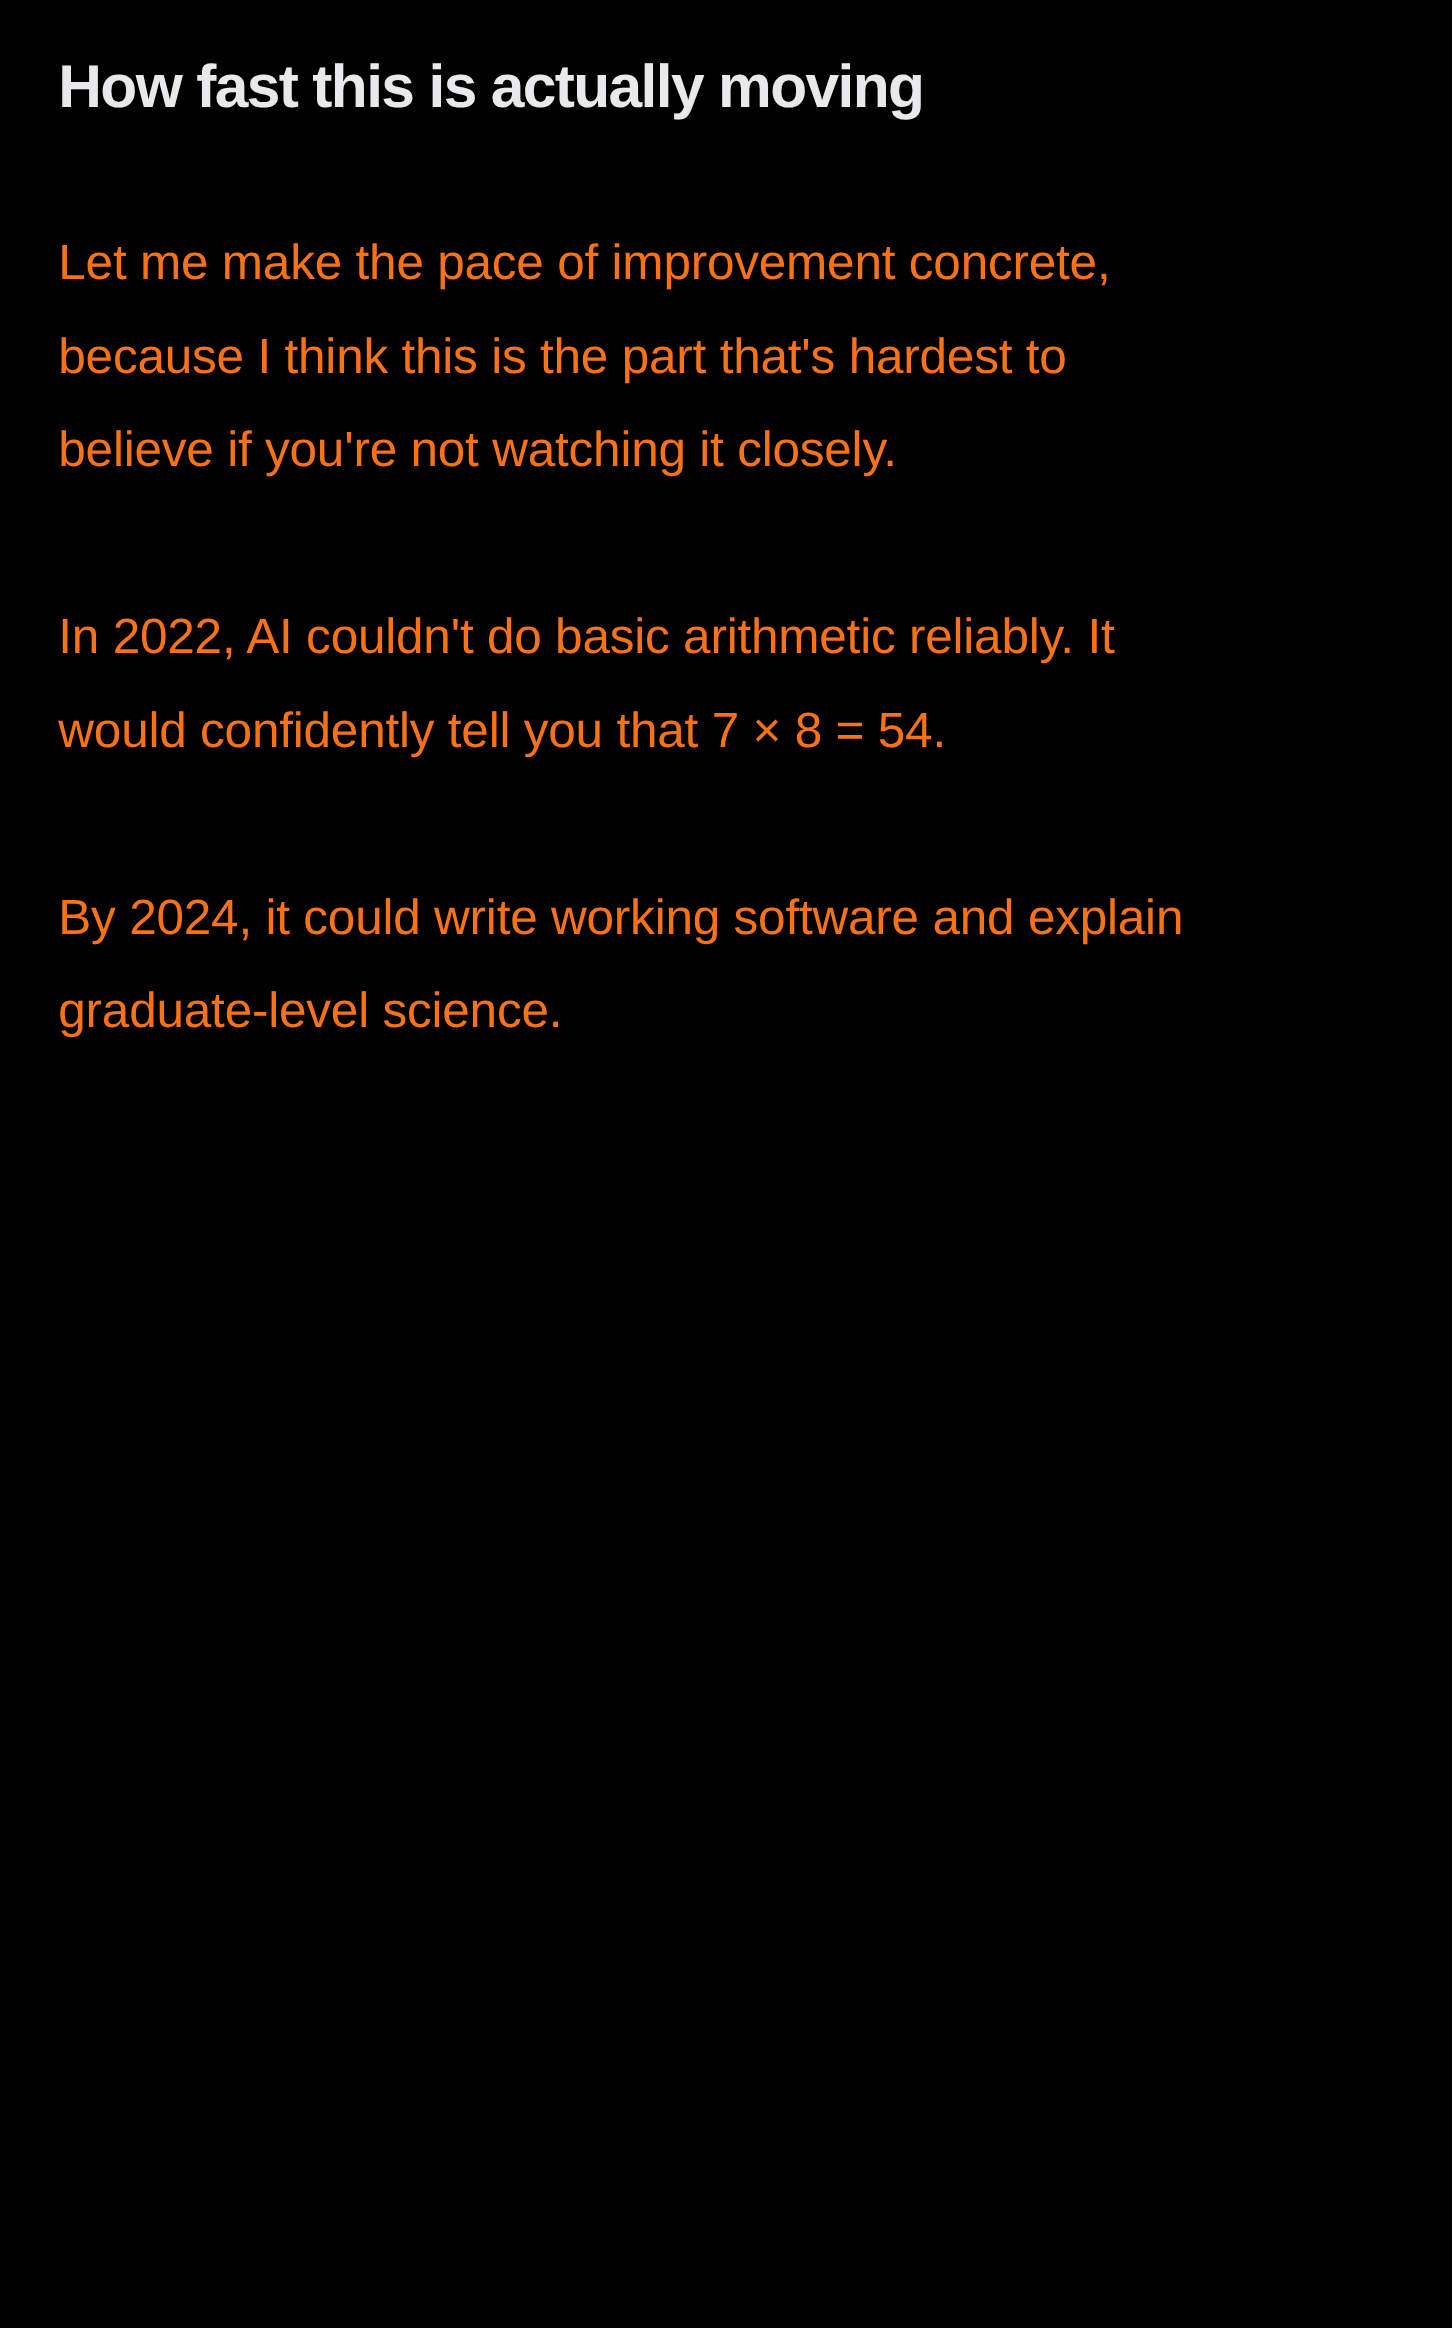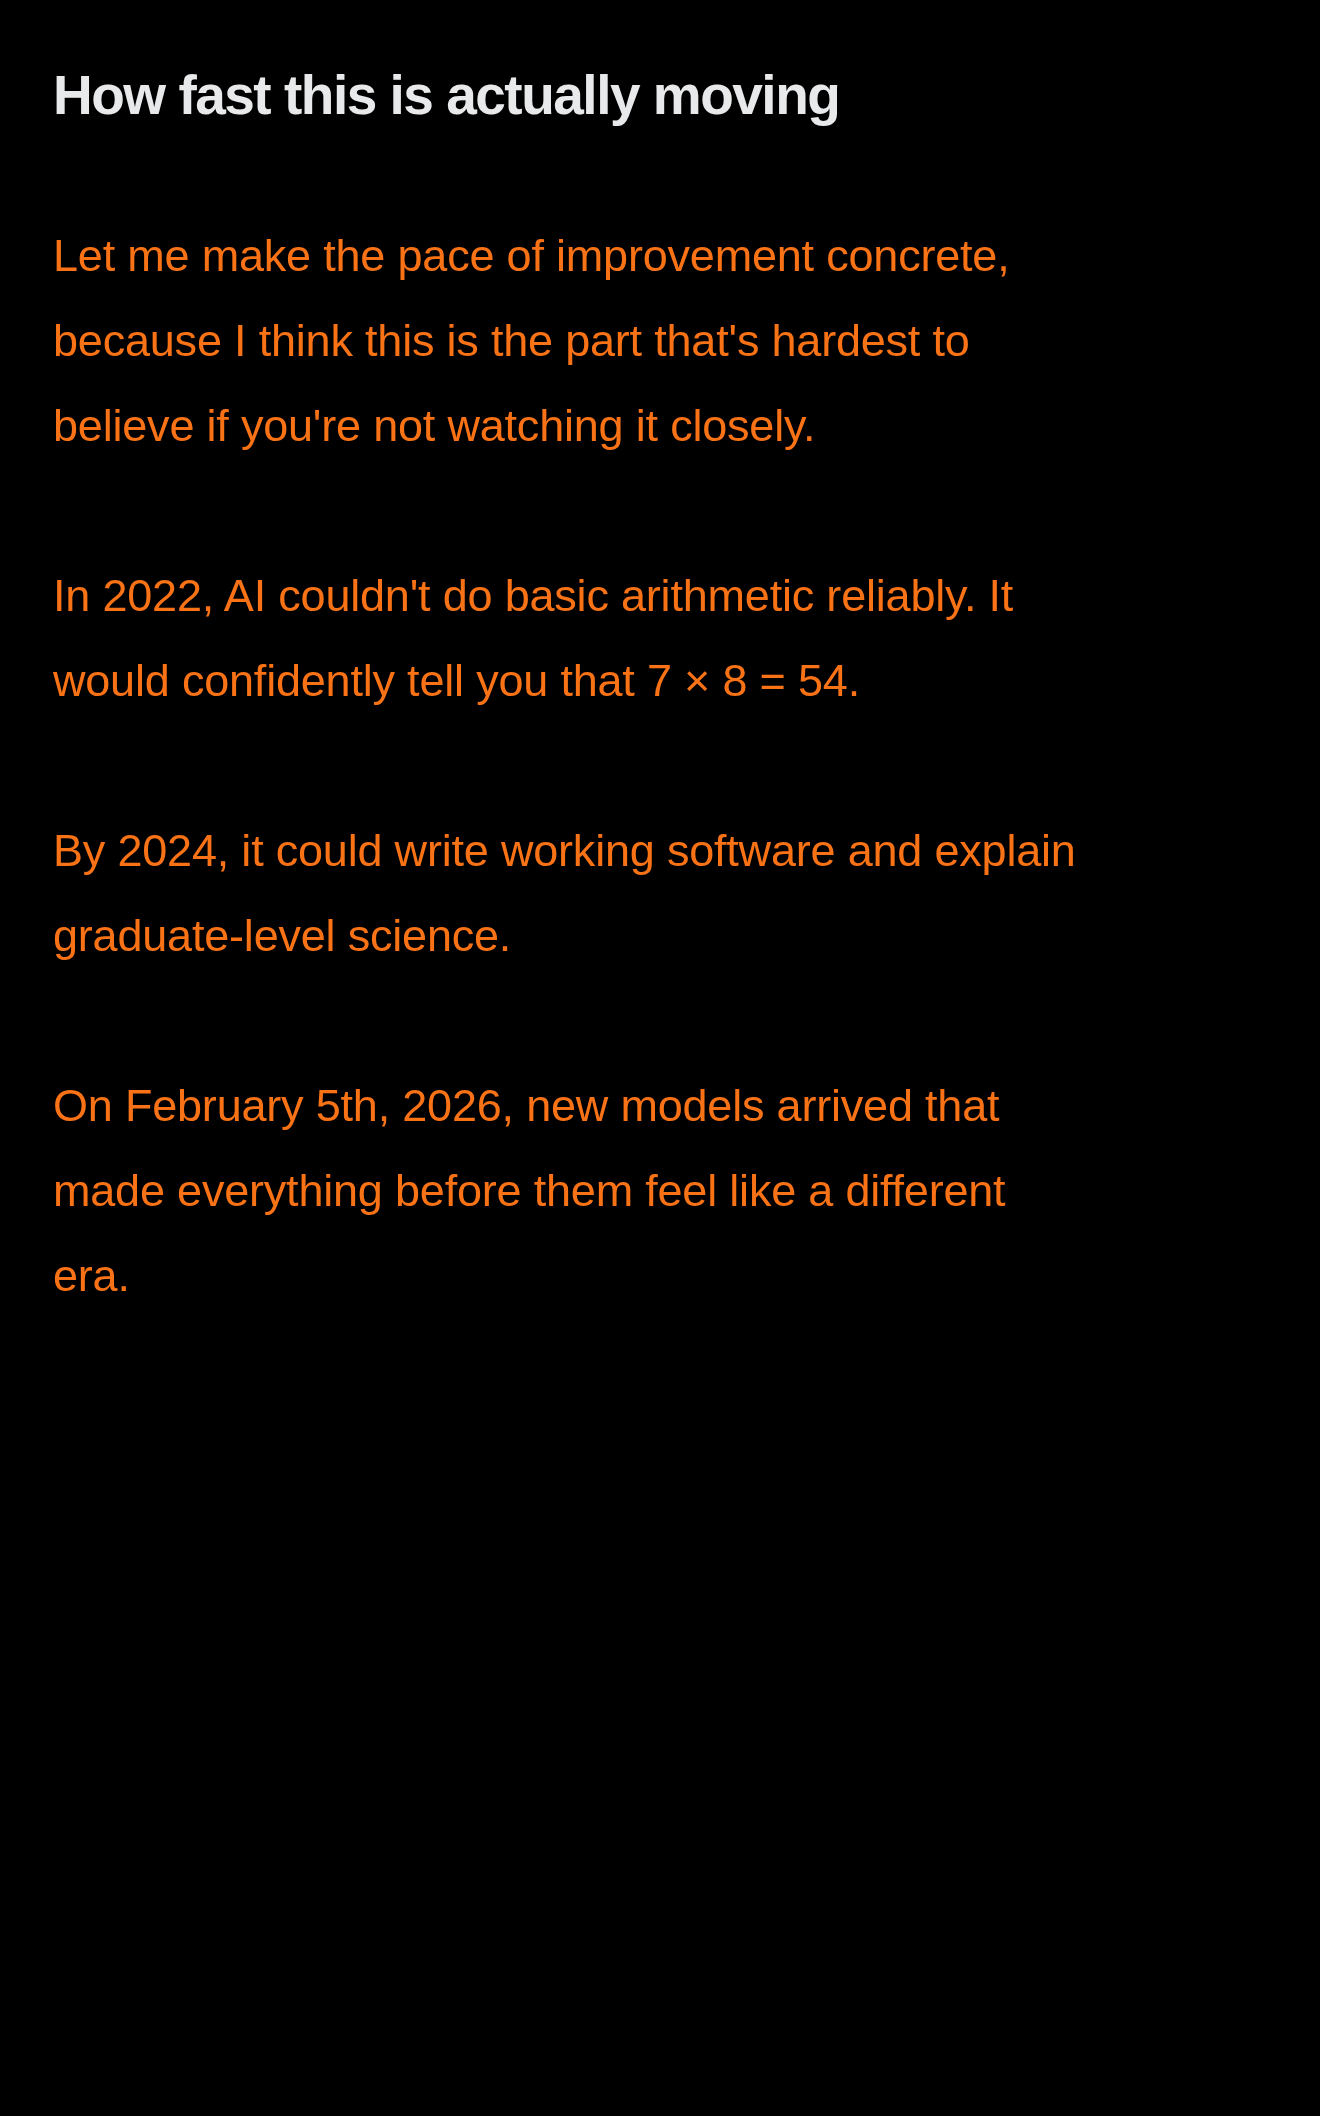--- a/index.html
+++ b/index.html
@@ -13,21 +13,21 @@
     height: 2116px;
     box-sizing: border-box;
     background: #000000;
     padding: 0 53px;
     overflow: hidden;
     font-family: "Liberation Sans", "DejaVu Sans", sans-serif;
     -webkit-font-smoothing: antialiased;
   }
   .article-heading {
     margin: 0;
-    padding-top: 62px;
+    padding-top: 45px;
     margin-bottom: 2px;
     font-size: 55px;
     line-height: 66px;
     font-weight: 700;
     letter-spacing: -1.5px;
     color: #E7E9EA;
   }
   .article-body p {
     margin: 85px 0 0 0;
     font-size: 45px;
@@ -44,17 +44,14 @@
 <div class="page">
   <h1 class="article-heading">How fast this is actually moving</h1>
   <div class="article-body">
       <p>Let me make the pace of improvement concrete,
 because I think this is the part that's hardest to
 believe if you're not watching it closely.</p>
       <p>In 2022, AI couldn't do basic arithmetic reliably. It
 would confidently tell you that 7 × 8 = 54.</p>
       <p>By 2024, it could write working software and explain
 graduate-level science.</p>
-      <p>On February 5th, 2026, new models arrived that
-made everything before them feel like a different
-era.</p>
     </div>
 </div>
 
 </body></html>

